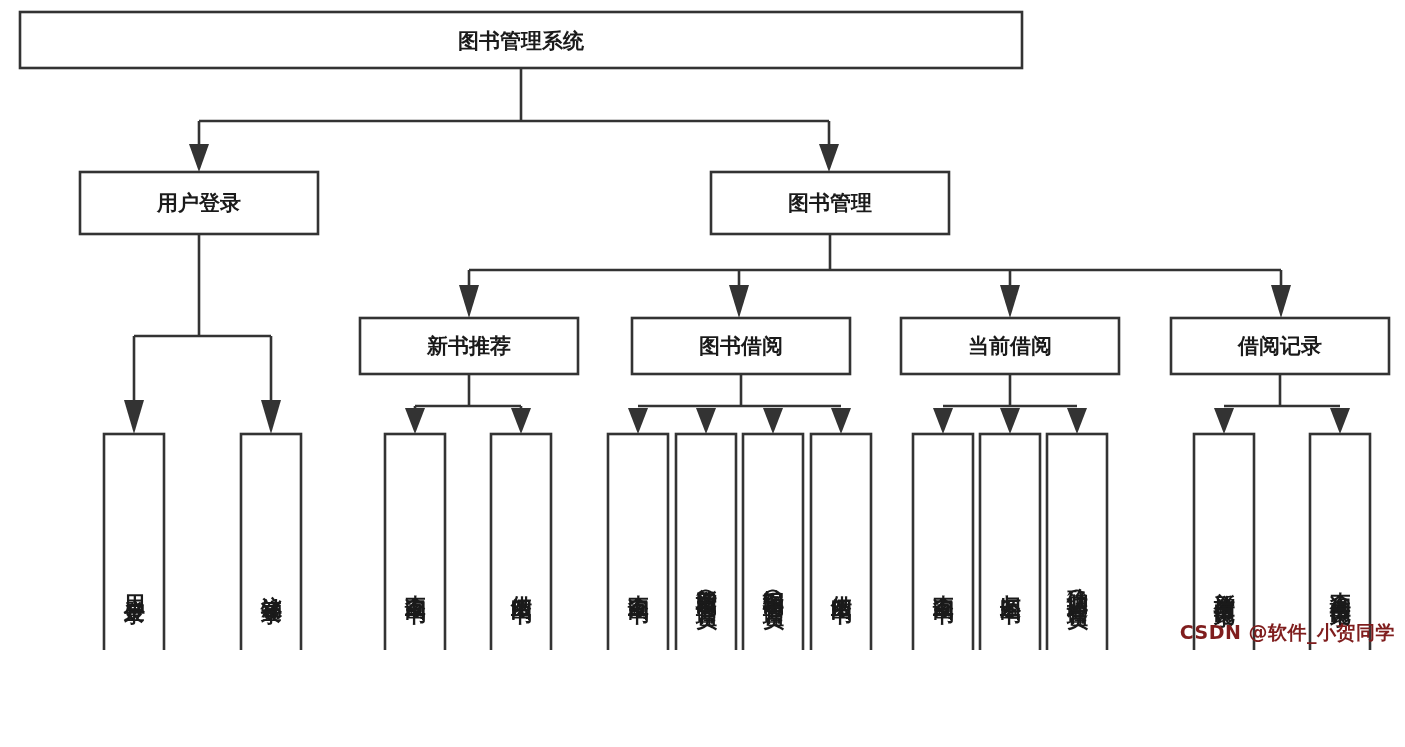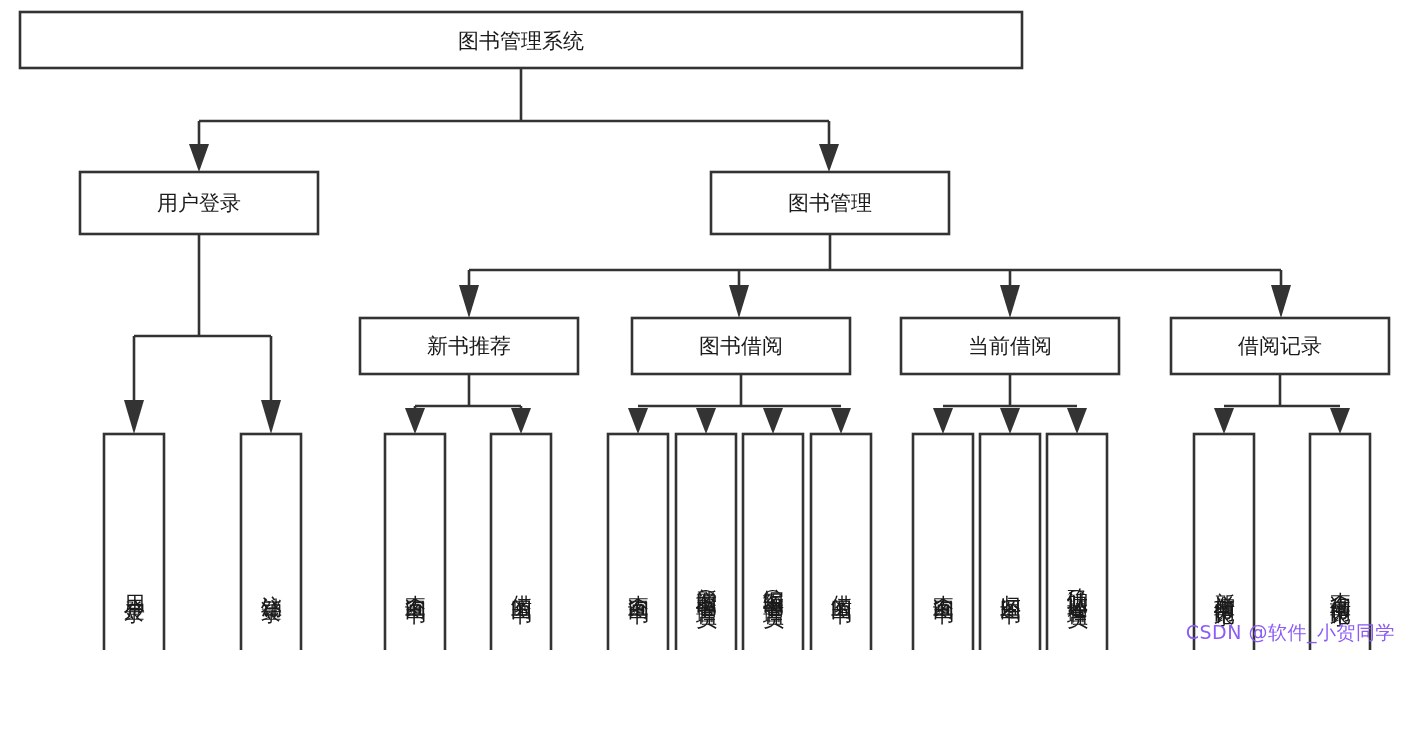--- a/index.html
+++ b/index.html
@@ -9,20 +9,21 @@
   }
   body {
     font-family: "DejaVu Sans", "Liberation Sans", sans-serif;
   }
   #diagram-root {
     position: relative;
     width: 1405px;
     height: 650px;
     background: #ffffff;
     overflow: hidden;
+    font-weight: bold;
   }
   svg#flow {
     position: absolute;
     top: 0;
     left: 0;
     width: 1405px;
     height: 747px;
   }
   .node-rect {
     fill: #ffffff;
@@ -64,21 +65,21 @@
     color: #1a1a1a;
     white-space: nowrap;
     text-align: center;
   }
   .watermark {
     position: absolute;
     right: 10px;
     bottom: 4px;
     font-family: "DejaVu Sans", "Liberation Sans", sans-serif;
     font-size: 19px;
-    color: #8b5cf6;
+    color: #7f1d1d;
     white-space: nowrap;
     letter-spacing: 0.5px;
   }
 </style>
 </head>
 <body>
 
 <div id="diagram-root">
 
   <svg id="flow" viewBox="0 0 1405 747">

